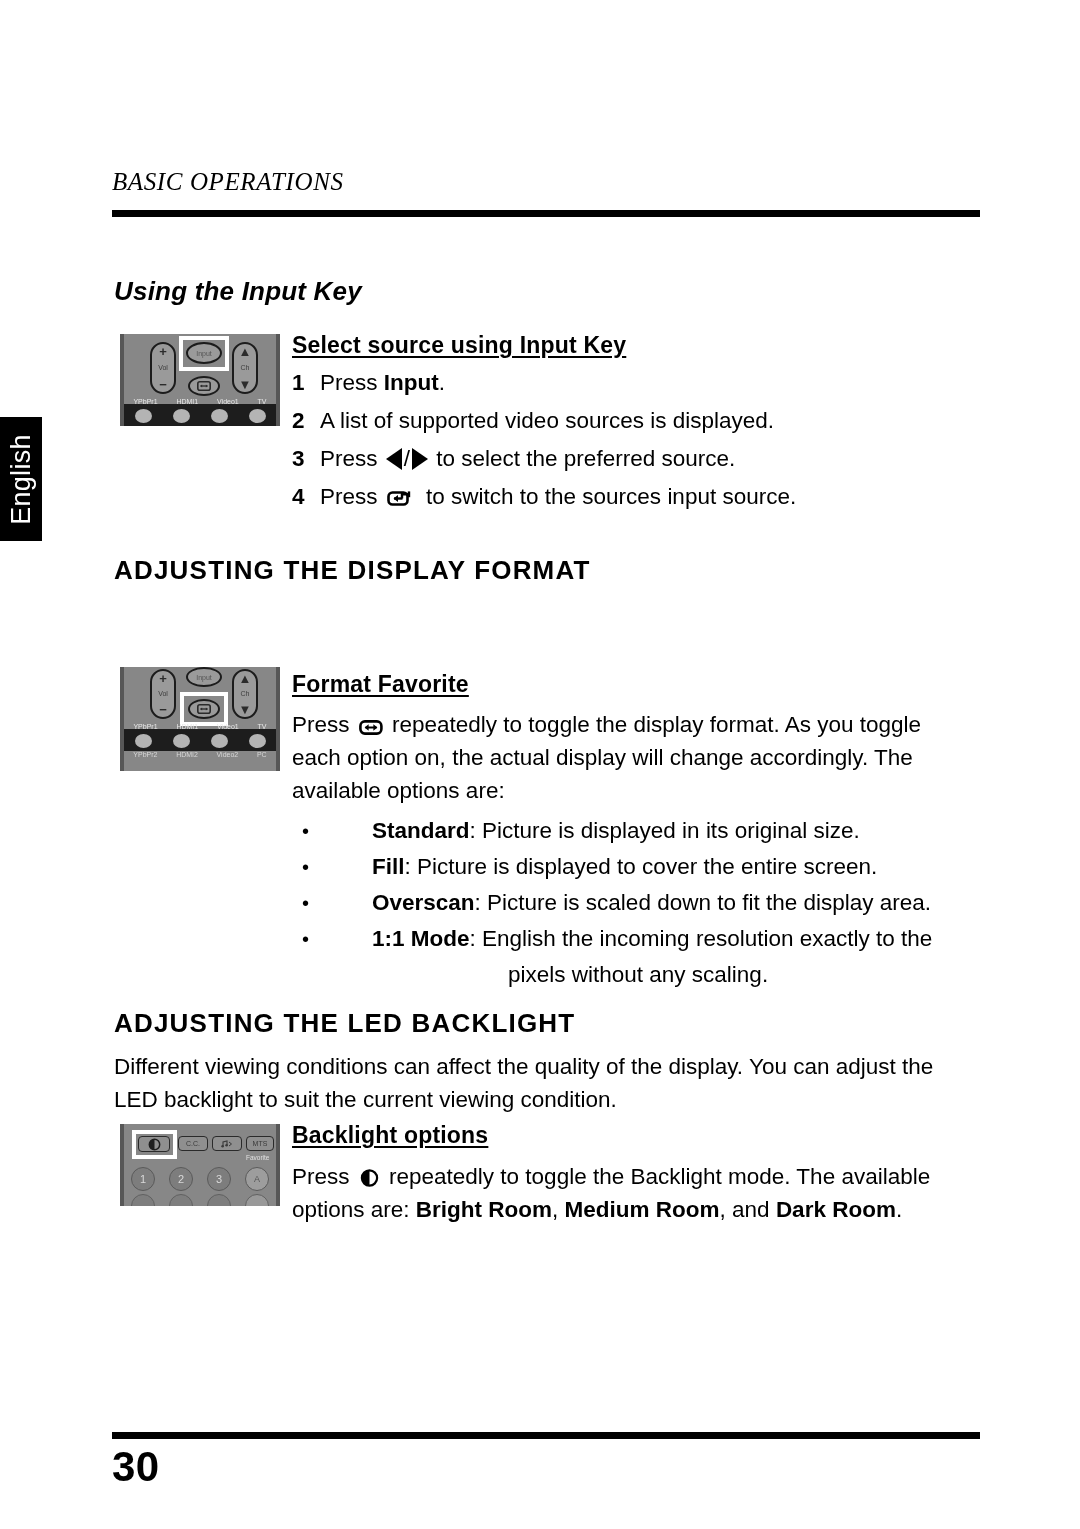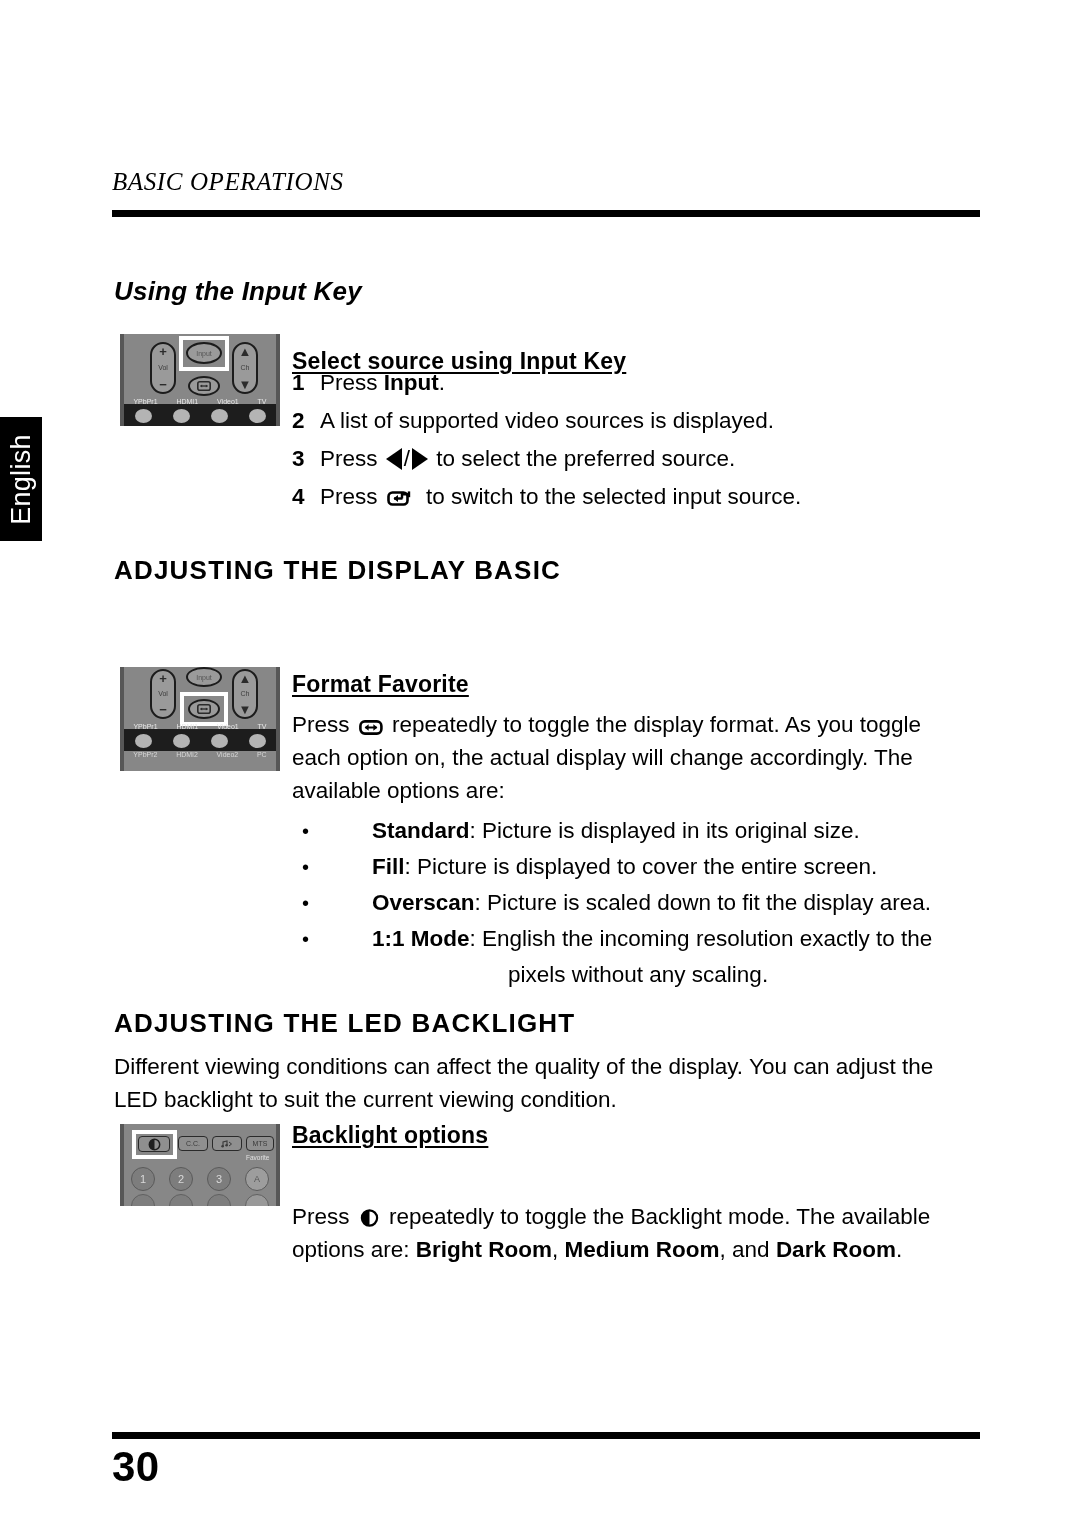--- a/index.html
+++ b/index.html
@@ -97,21 +97,21 @@
 
   
   .sub-head {
     position: absolute;
     font-size: 23px;
     font-weight: bold;
     text-decoration: underline;
     text-underline-offset: 3px;
     letter-spacing: 0.2px;
   }
-  #sub-select { left: 180px; top: 348px; }
+  #sub-select { left: 180px; top: 332px; }
   #sub-format { left: 180px; top: 671px; }
   #sub-backlight { left: 180px; top: 1122px; }
 
   
   .steps {
     position: absolute;
     left: 180px;
     top: 368px;
     width: 688px;
   }
@@ -167,21 +167,20 @@
   }
 
   
   .backlight-text {
     position: absolute;
     left: 180px;
     top: 1160px;
     width: 680px;
     font-size: 22.5px;
     line-height: 33px;
-    margin-top: 40px;
   }
   .backlight-text b { font-weight: bold; }
 
   
   .rule-bottom {
     position: absolute;
     left: 0;
     top: 1432px;
     width: 868px;
     height: 7px;
@@ -424,25 +423,25 @@
       <span class="step-txt"><span>Press </span><span class="ico ico-tri-left"></span>/<span class="ico ico-tri-right"></span><span> to select the preferred source.</span></span>
     </div>
     <div class="step">
       <span class="step-num">4</span>
       <span class="step-txt"><span>Press </span><svg class="ico-svg" width="30" height="19" viewBox="0 0 30 19">
             <rect x="1.5" y="3.5" width="19" height="12" rx="4" fill="none" stroke="#000" stroke-width="2.6"></rect>
             <path d="M7 9.5 H15.5" stroke="#000" stroke-width="2.4"></path>
             <path d="M6.5 9.5 L11 6 L11 13 Z" fill="#000"></path>
             <path d="M15 9.5 L15 5.2 L22.5 5.2" fill="none" stroke="#000" stroke-width="2.4"></path>
             <path d="M22 2.4 L22 8.2" stroke="#000" stroke-width="2.4"></path>
-          </svg><span> to switch to the selected input source.</span></span>
+          </svg><span> to switch to the sources input source.</span></span>
     </div>
   </div>
 
-  <div class="section-head" id="sec-format">ADJUSTING THE DISPLAY BASIC</div>
+  <div class="section-head" id="sec-format">ADJUSTING THE DISPLAY FORMAT</div>
 
   <div class="remote" id="remote-format">
     <div class="remote-body">
       <div class="rk-rocker" style="left:26px; top:2px; height:50px;">
         <span class="sym">+</span>
         <span class="lbl">Vol</span>
         <span class="sym">−</span>
       </div>
       <div class="rk-oval" style="left:62px; top:0px; width:36px; height:20px;">
         <span class="lbl">Input</span>

